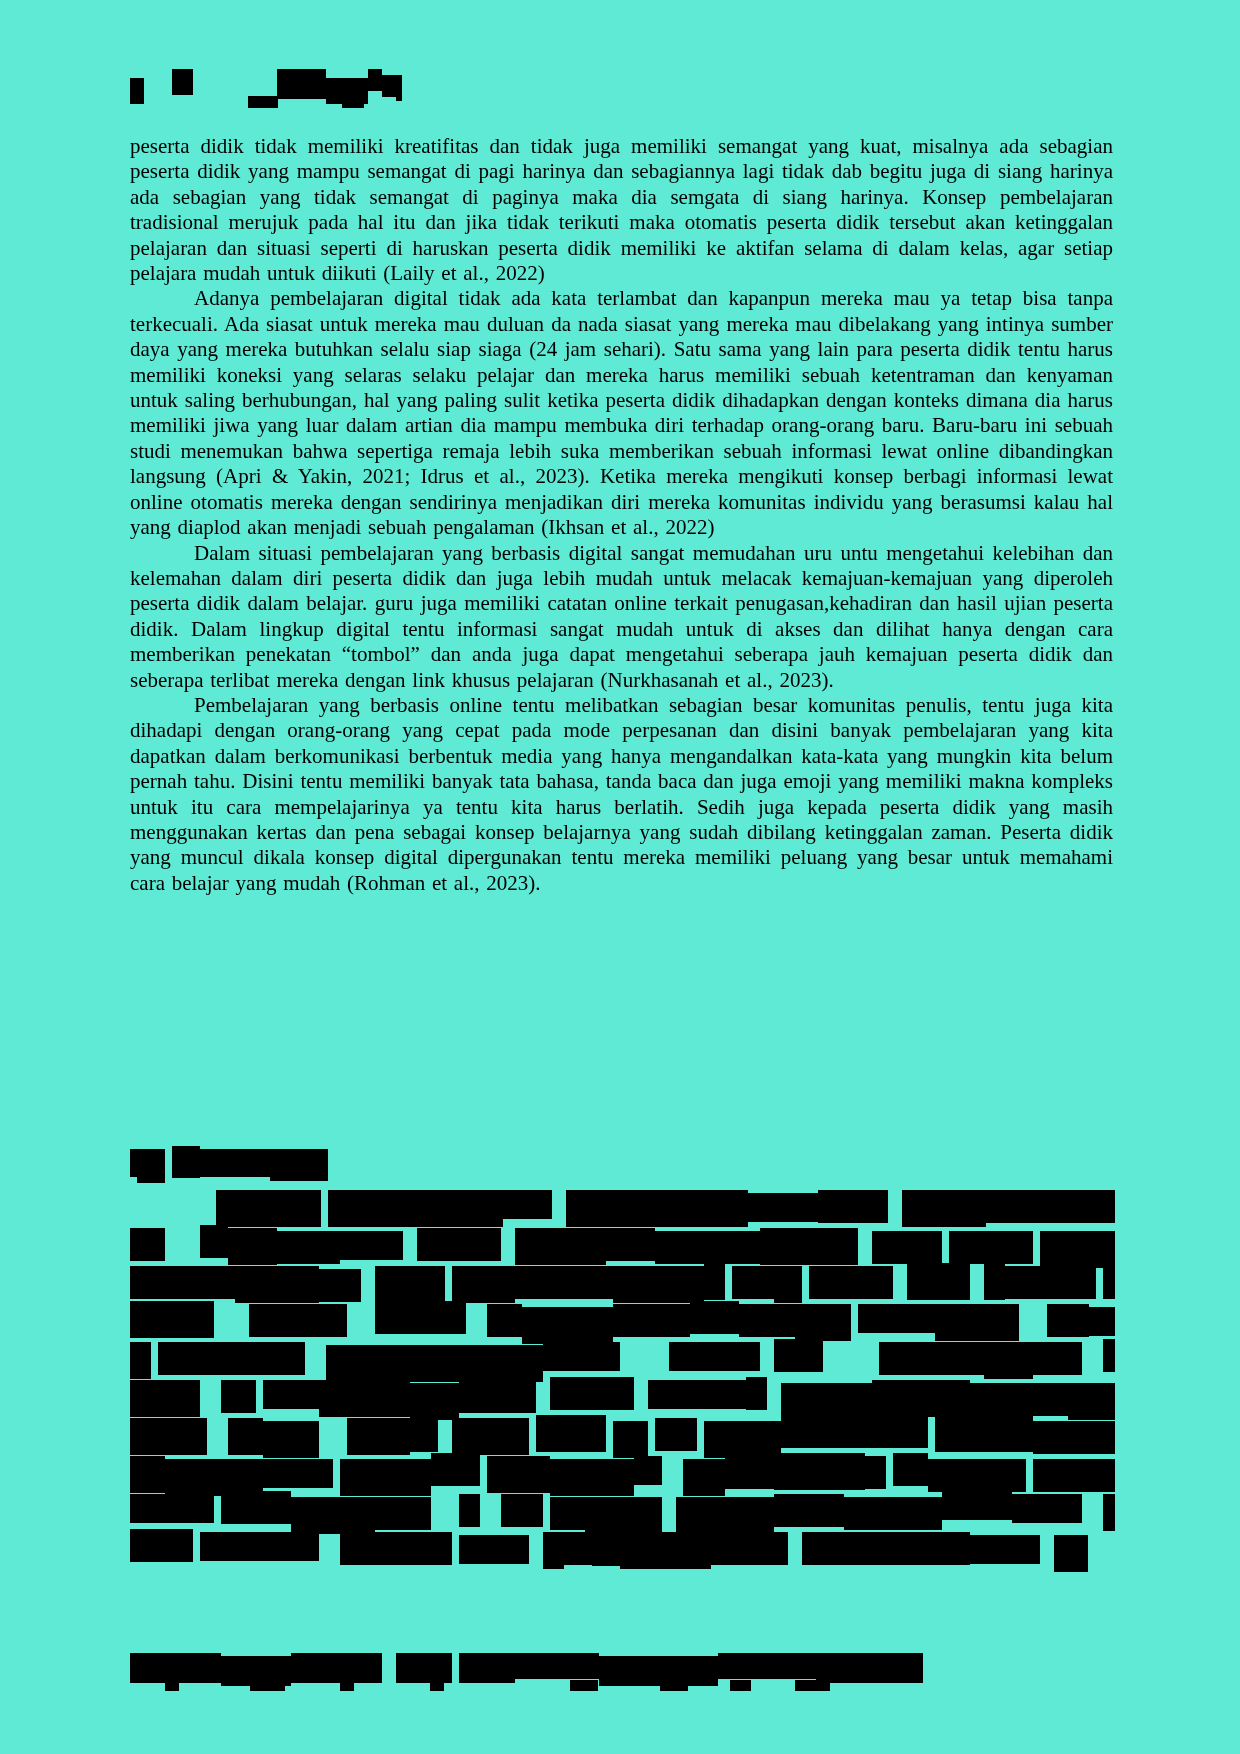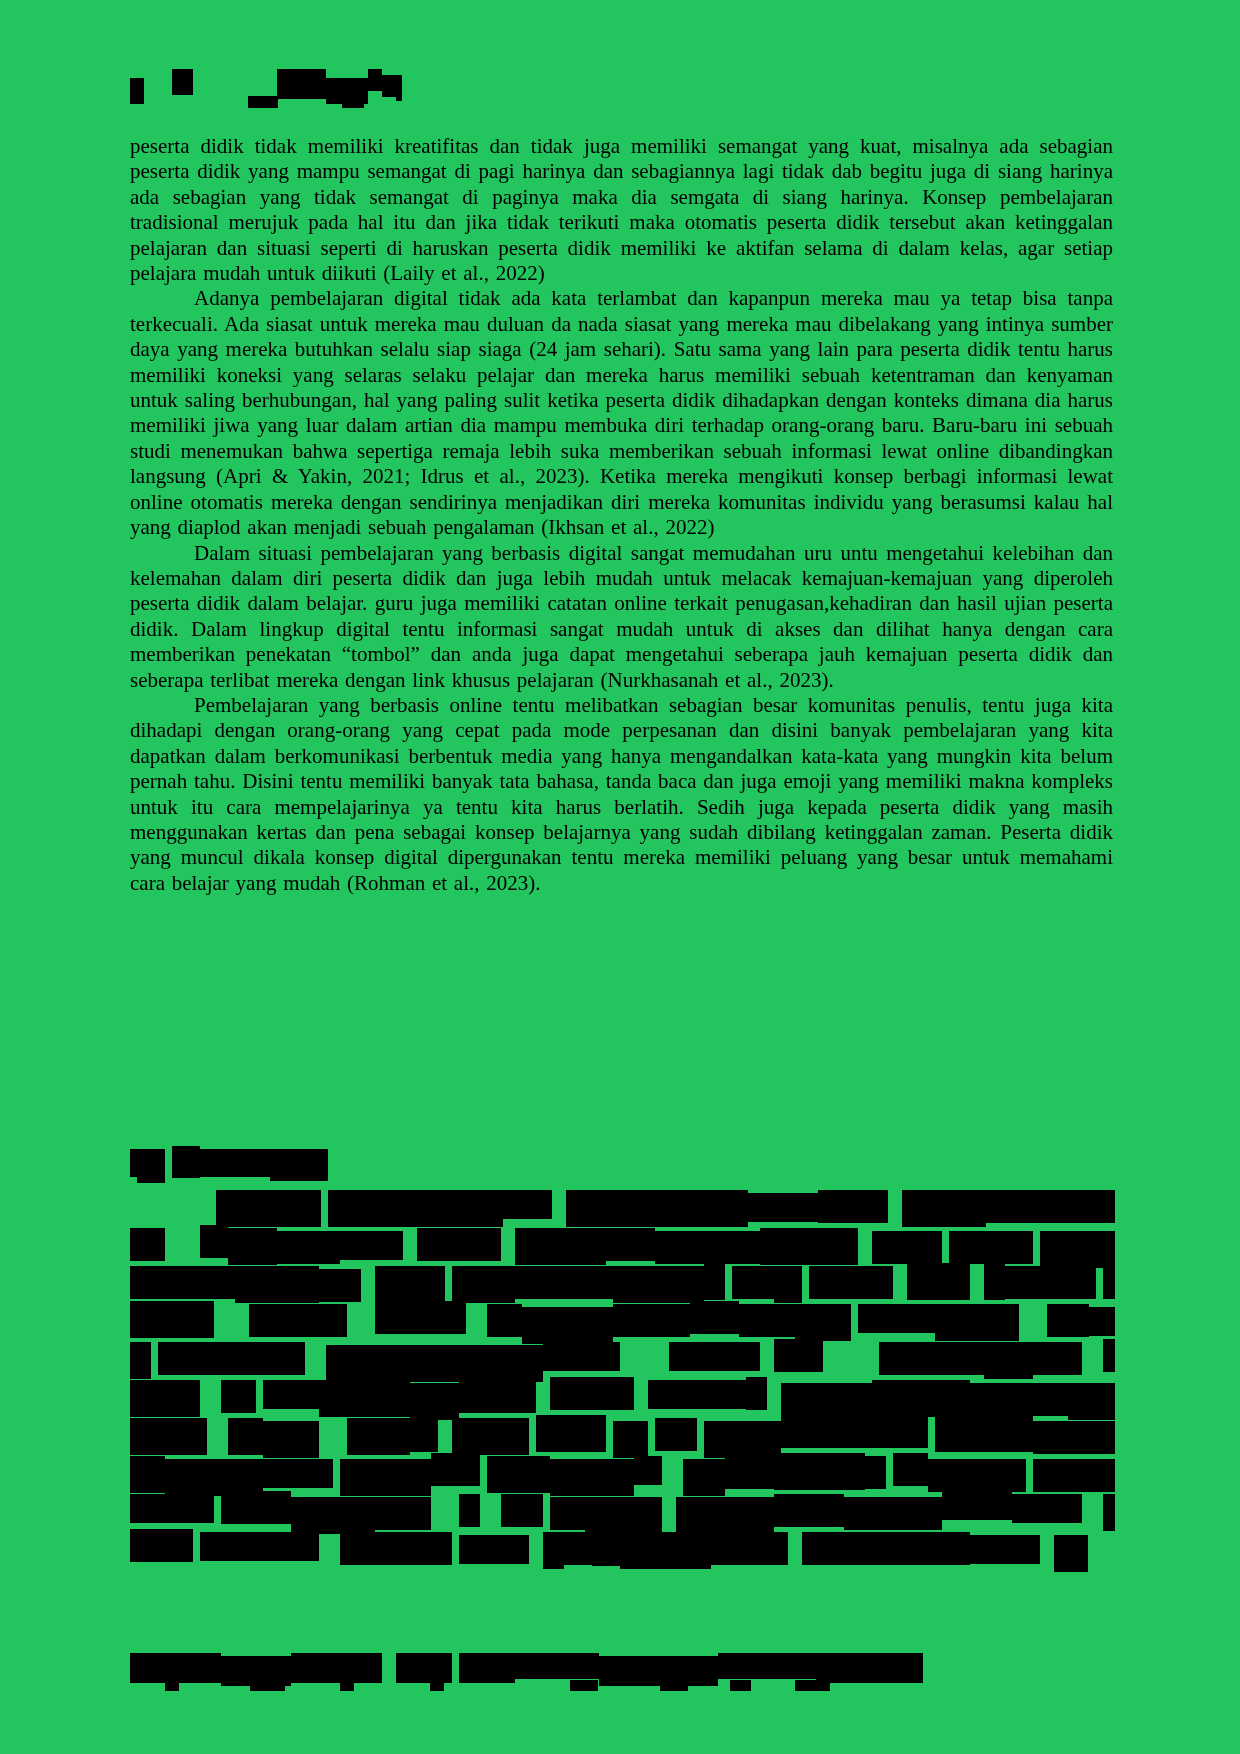--- a/index.html
+++ b/index.html
@@ -1,20 +1,20 @@
 <!DOCTYPE html>
 <html><head>
 <meta charset="utf-8">
 <style>
   html,body{margin:0;padding:0;background:#ffffff;}
   .page{
     position:relative;
     width:1240px;height:1754px;
     margin:0 auto;
-    background:#22c55e;
+    background:#5eead4;
     font-family:"Liberation Serif", "DejaVu Serif", serif;
     overflow:hidden;
   }
   .body-text{
     position:absolute;
     left:130px;top:134px;width:983px;
     font-size:21px;line-height:25.4px;
     color:#000;
     text-align:justify;
     word-spacing:1.5px;

